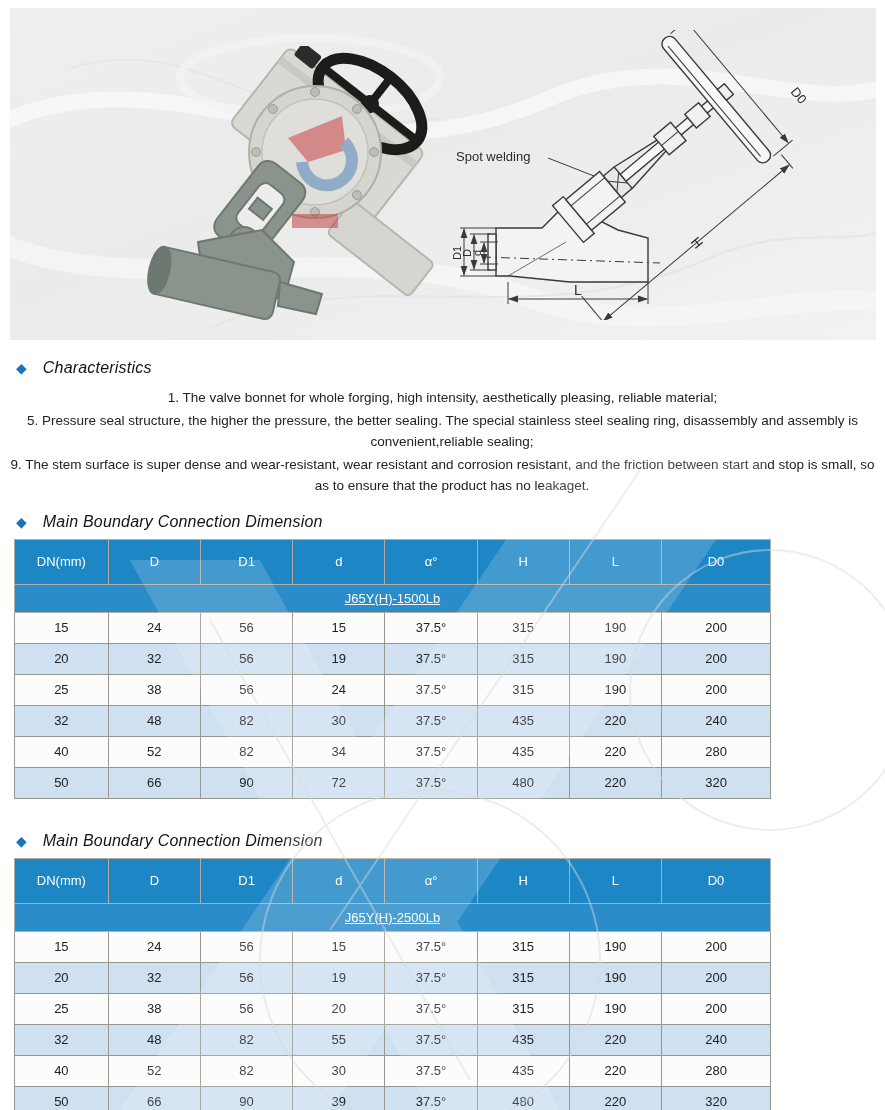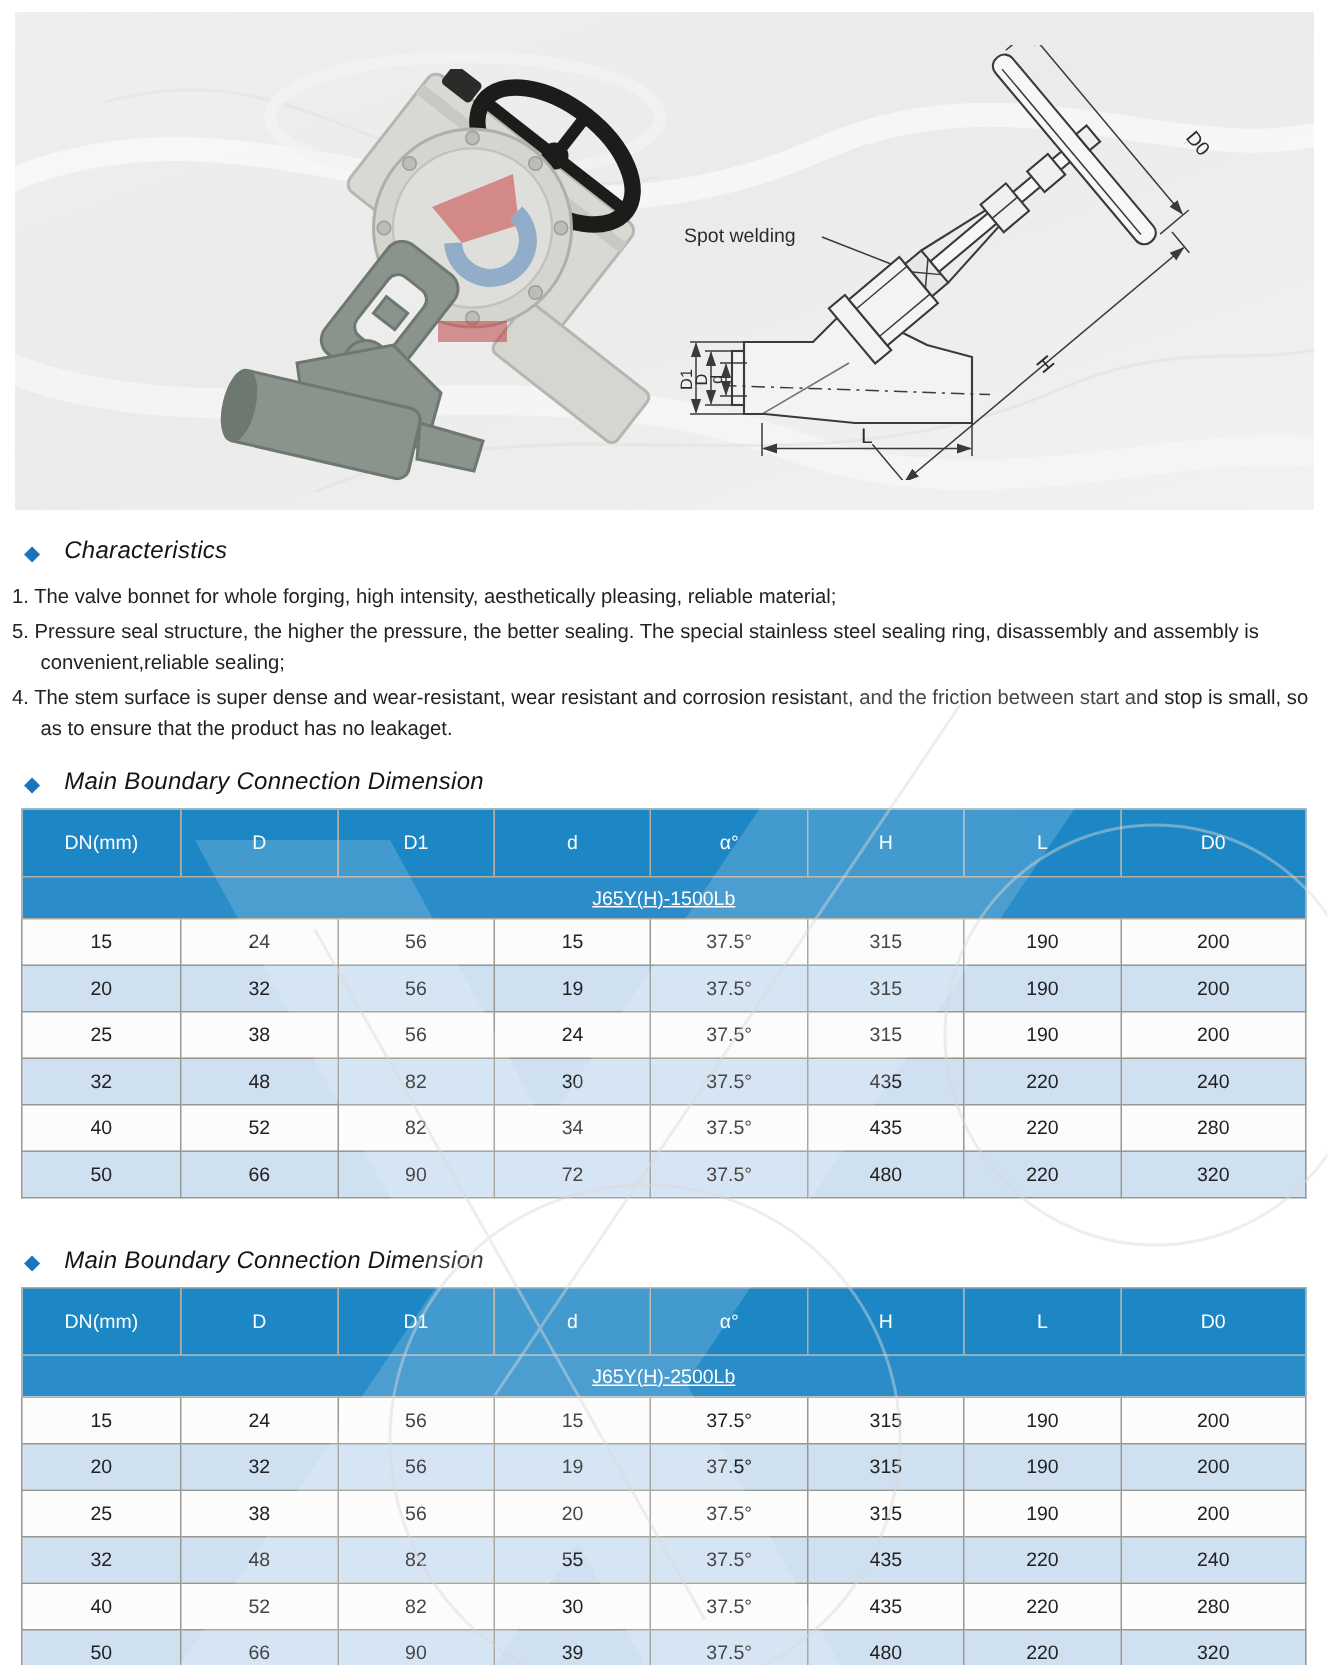--- a/index.html
+++ b/index.html
@@ -24,26 +24,26 @@
     position:relative; display:flex; align-items:center;
     margin:0 0 0 16px; height:24px;
   }
   .diamond { color:#1a74bc; font-size:14px; margin-right:16px; line-height:1; }
   .sec-title { font-size:16px; color:#141414; letter-spacing:.2px;font-style:italic; }
 
   .char-block { margin-top:16px; }
   .char-items { margin:7px 8px 0 8px; }
   .char-item {
     font-size:13.5px; line-height:21.5px; color:#222;
-    padding-left:19px; text-indent:-19px; margin-bottom:1px;
+    padding-left:19px; text-indent:-19px; margin-bottom:1px;text-align:center;
   }
 
   
   .dim-table {
-    width:857px; margin:5px 16px 0 14px;
+    width:757px; margin:5px 16px 0 14px;
     border-collapse:collapse; table-layout:fixed;
     font-size:13px;
   }
   .dim-table th, .dim-table td {
     border:1px solid #98978f; text-align:center; vertical-align:middle;
   }
   .dim-table thead th {
     background:#1d87c6; color:#ffffff; font-weight:normal; height:45px;
     border-color:#b4ad9f;
   }
@@ -199,21 +199,21 @@
 <div style="height:340px;"></div>
 
 <div class="char-block">
   <div class="sec-head">
     <span class="diamond">◆</span>
     <span class="sec-title">Characteristics</span>
   </div>
   <div class="char-items">
     <div class="char-item">1. The valve bonnet for whole forging, high intensity, aesthetically pleasing, reliable material;</div>
     <div class="char-item">5. Pressure seal structure, the higher the pressure, the better sealing. The special stainless steel sealing ring, disassembly and assembly is convenient,reliable sealing;</div>
-    <div class="char-item">4. The stem surface is super dense and wear-resistant, wear resistant and corrosion resistant, and the friction between start and  stop is small, so as to ensure that the product has no leakaget.</div>
+    <div class="char-item">9. The stem surface is super dense and wear-resistant, wear resistant and corrosion resistant, and the friction between start and  stop is small, so as to ensure that the product has no leakaget.</div>
   </div>
 </div>
 
 <div class="tbl1-wrap">
   <div class="sec-head">
     <span class="diamond">◆</span>
     <span class="sec-title">Main Boundary Connection Dimension</span>
   </div>
   <table class="dim-table">
     <colgroup>

